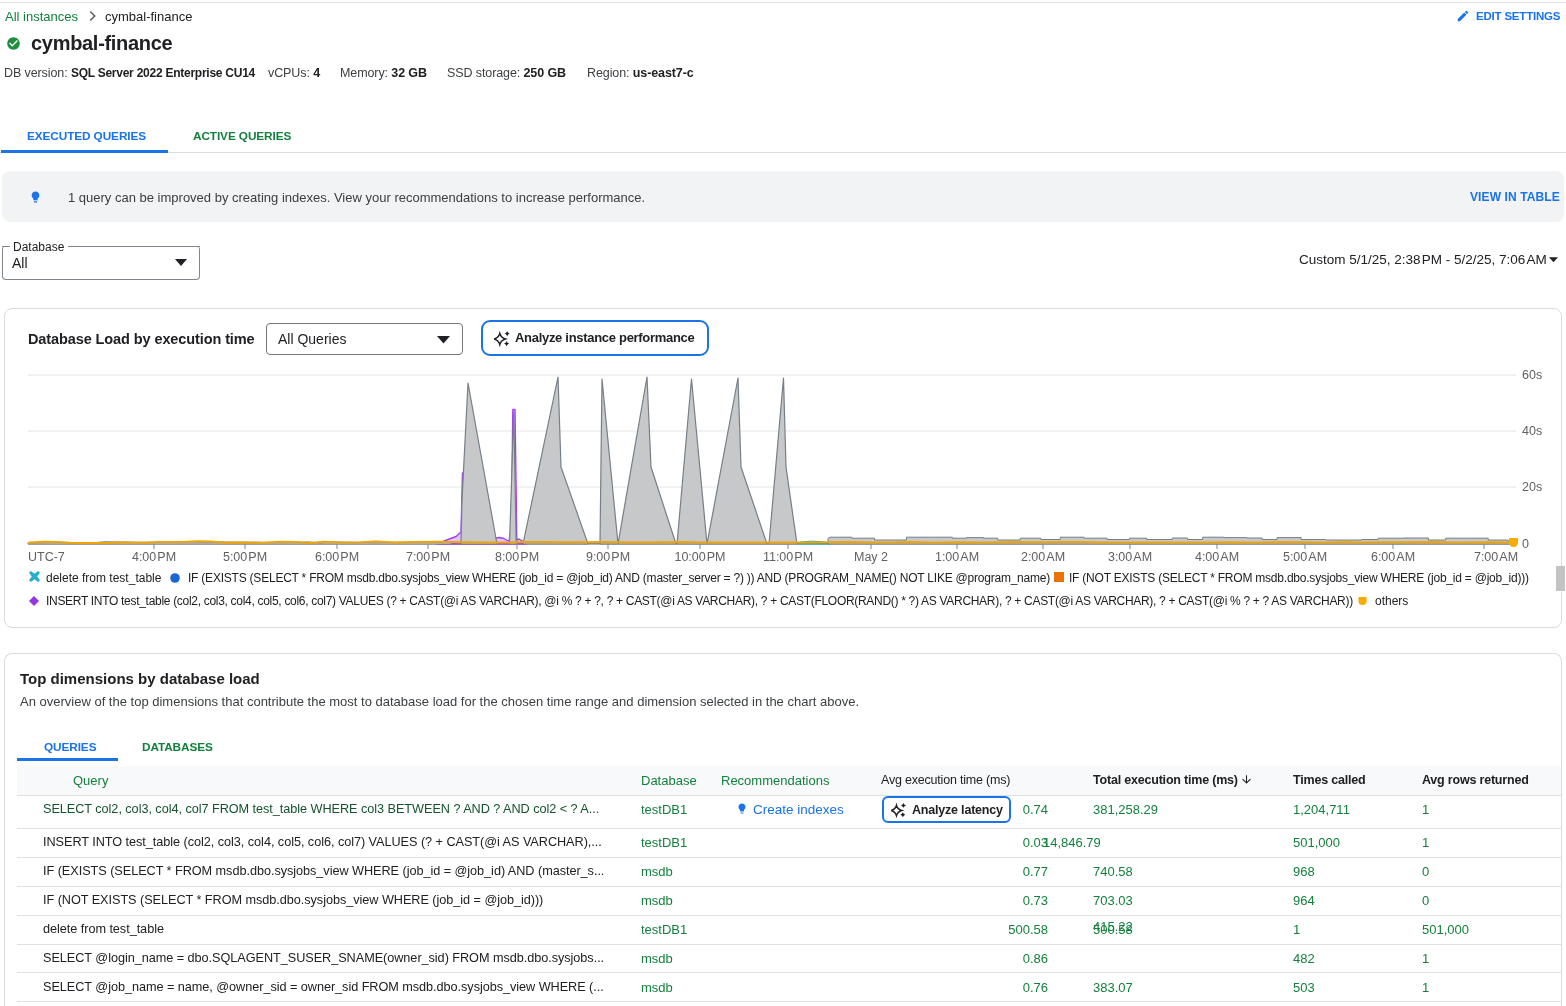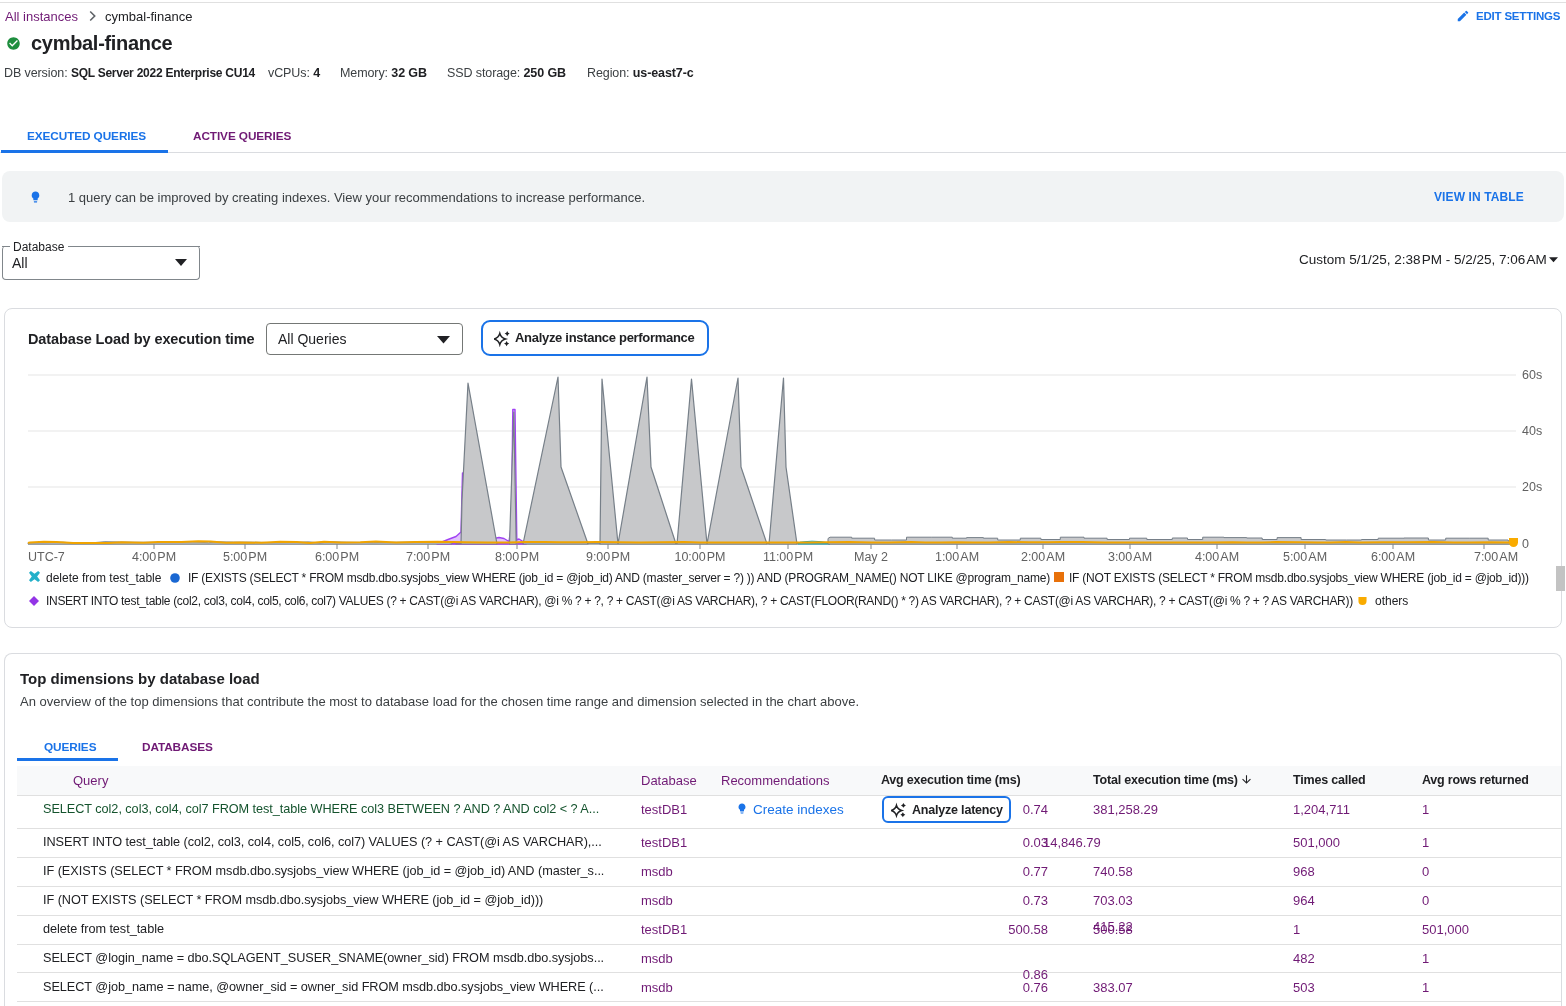--- a/index.html
+++ b/index.html
@@ -1,20 +1,20 @@
 <!DOCTYPE html>
 <html><head>
 <meta charset="utf-8">
 <style>
   * { margin:0; padding:0; box-sizing:border-box; }
   html,body { background:#fff; }
   body { font-family:"Liberation Sans", sans-serif; color:#202124; }
   #page { position:relative; width:1566px; height:1006px; overflow:hidden; background:#fff; }
   .abs { position:absolute; white-space:nowrap; }
-  .gray { color:#701a75; }
+  .gray { color:#15803d; }
   .blue { color:#1a73e8; }
   .b { font-weight:bold; }
 </style>
 </head>
 <body>
 <div id="page">
 
   <div class="abs" style="left:0;top:2px;width:1566px;height:1px;background:#e0e0e0;"></div>
 
   <div class="abs gray" style="left:5px;top:9px;font-size:13px;">All instances</div>
@@ -42,21 +42,21 @@
   <div class="abs" style="left:0;top:152px;width:1566px;height:1px;background:#dadce0;"></div>
   <div class="abs blue" style="left:27px;top:129px;font-size:11.8px;font-weight:bold;letter-spacing:-0.1px;">EXECUTED QUERIES</div>
   <div class="abs gray" style="left:193px;top:129px;font-size:11.8px;font-weight:bold;letter-spacing:-0.1px;">ACTIVE QUERIES</div>
   <div class="abs" style="left:1px;top:150px;width:167px;height:3px;background:#1a73e8;"></div>
 
   <div class="abs" style="left:2px;top:171px;width:1562px;height:51px;background:#f1f3f4;border-radius:8px;"></div>
   <svg class="abs" style="left:29px;top:189px;" width="13" height="16" viewBox="0 0 24 24">
       <path fill="#1a73e8" d="M9 21c0 .55.45 1 1 1h4c.55 0 1-.45 1-1v-1H9v1zm3-19C8.14 2 5 5.14 5 9c0 2.38 1.19 4.47 3 5.74V17c0 .55.45 1 1 1h6c.55 0 1-.45 1-1v-2.26c1.81-1.27 3-3.36 3-5.74 0-3.86-3.14-7-7-7z"></path>
     </svg>
   <div class="abs" style="left:68px;top:190px;font-size:13px;color:#3c4043;">1 query can be improved by creating indexes. View your recommendations to increase performance.</div>
-  <div class="abs blue" style="left:1434px;top:190px;font-size:12px;font-weight:bold;letter-spacing:0.1px;">VIEW IN TABLE</div>
+  <div class="abs blue" style="left:1470px;top:190px;font-size:12px;font-weight:bold;letter-spacing:0.1px;">VIEW IN TABLE</div>
 
   <div class="abs" style="left:2px;top:246px;width:198px;height:34px;border:1px solid #80868b;border-radius:4px;border-top:none;"></div>
   <div class="abs" style="left:2px;top:246px;width:8px;height:1px;background:#80868b;"></div>
   <div class="abs" style="left:68px;top:246px;width:132px;height:1px;background:#80868b;"></div>
   <div class="abs" style="left:13px;top:240px;font-size:12px;color:#202124;">Database</div>
   <div class="abs" style="left:12px;top:255px;font-size:14px;color:#202124;">All</div>
   <svg class="abs" style="left:175px;top:259px;" width="12" height="8" viewBox="0 0 12 8">
       <path fill="#202124" d="M0,0 L12,0 L6,7 Z"></path>
     </svg>
 
@@ -181,21 +181,21 @@
   <div class="abs" style="left:20px;top:694px;font-size:13px;color:#3c4043;">An overview of the top dimensions that contribute the most to database load for the chosen time range and dimension selected in the chart above.</div>
 
   <div class="abs blue" style="left:44px;top:740px;font-size:11.8px;font-weight:bold;letter-spacing:-0.1px;">QUERIES</div>
   <div class="abs gray" style="left:142px;top:740px;font-size:11.8px;font-weight:bold;letter-spacing:-0.1px;">DATABASES</div>
   <div class="abs" style="left:17px;top:758px;width:101px;height:3px;background:#1a73e8;"></div>
 
   <div class="abs" style="left:17px;top:766px;width:1544px;height:30px;background:#f8f9fa;border-bottom:1px solid #e0e0e0;"></div>
   <div class="abs gray" style="left:33px;top:773px;font-size:13px;margin-left:40px;">Query</div>
   <div class="abs gray" style="left:641px;top:773px;font-size:13px;">Database</div>
   <div class="abs gray" style="left:721px;top:773px;font-size:13px;">Recommendations</div>
-  <div class="abs" style="left:881px;top:773px;font-size:12.5px;font-weight:bold;color:#202124;letter-spacing:-0.2px;">Avg execution time (ms)</div>
+  <div class="abs" style="left:881px;top:773px;font-size:12.5px;font-weight:normal;color:#202124;letter-spacing:-0.2px;">Avg execution time (ms)</div>
   <div class="abs" style="left:1093px;top:773px;font-size:12.5px;font-weight:bold;color:#202124;letter-spacing:-0.2px;">Total execution time (ms)</div>
   <svg class="abs" style="left:1240px;top:773px;" width="13" height="13" viewBox="0 0 24 24">
       <path fill="#202124" d="M11 4v12.17l-5.59-5.59L4 12l8 8 8-8-1.41-1.41L13 16.17V4h-2z"></path>
     </svg>
   <div class="abs" style="left:1293px;top:773px;font-size:12.5px;font-weight:bold;color:#202124;letter-spacing:-0.2px;">Times called</div>
   <div class="abs" style="left:1422px;top:773px;font-size:12.5px;font-weight:bold;color:#202124;letter-spacing:-0.2px;">Avg rows returned</div>
 
   <div class="abs" style="left:17px;top:828px;width:1544px;height:1px;background:#e0e0e0;"></div>
   <div class="abs" style="left:17px;top:857px;width:1544px;height:1px;background:#e0e0e0;"></div>
   <div class="abs" style="left:17px;top:886px;width:1544px;height:1px;background:#e0e0e0;"></div>
@@ -245,21 +245,21 @@
 
   <div class="abs" style="left:43px;top:922px;font-size:12.7px;color:#202124;letter-spacing:-0.05px;">delete from test_table</div>
   <div class="abs gray" style="left:641px;top:922px;font-size:13px;">testDB1</div>
   <div class="abs gray" style="right:518px;top:922px;font-size:13px;">500.58</div>
   <div class="abs gray" style="left:1093px;top:922px;font-size:13px;">500.58</div>
   <div class="abs gray" style="left:1293px;top:922px;font-size:13px;">1</div>
   <div class="abs gray" style="left:1422px;top:922px;font-size:13px;">501,000</div>
 
   <div class="abs" style="left:43px;top:951px;font-size:12.7px;color:#202124;letter-spacing:-0.05px;">SELECT @login_name = dbo.SQLAGENT_SUSER_SNAME(owner_sid) FROM msdb.dbo.sysjobs...</div>
   <div class="abs gray" style="left:641px;top:951px;font-size:13px;">msdb</div>
-  <div class="abs gray" style="right:518px;top:951px;font-size:13px;margin-top:16px;">0.86</div>
+  <div class="abs gray" style="right:518px;top:951px;font-size:13px;">0.86</div>
   <div class="abs gray" style="left:1093px;top:919px;font-size:13px;">415.22</div>
   <div class="abs gray" style="left:1293px;top:951px;font-size:13px;">482</div>
   <div class="abs gray" style="left:1422px;top:951px;font-size:13px;">1</div>
 
   <div class="abs" style="left:43px;top:980px;font-size:12.7px;color:#202124;letter-spacing:-0.05px;">SELECT @job_name = name, @owner_sid = owner_sid FROM msdb.dbo.sysjobs_view WHERE (...</div>
   <div class="abs gray" style="left:641px;top:980px;font-size:13px;">msdb</div>
   <div class="abs gray" style="right:518px;top:980px;font-size:13px;">0.76</div>
   <div class="abs gray" style="left:1093px;top:980px;font-size:13px;">383.07</div>
   <div class="abs gray" style="left:1293px;top:980px;font-size:13px;">503</div>
   <div class="abs gray" style="left:1422px;top:980px;font-size:13px;">1</div>

